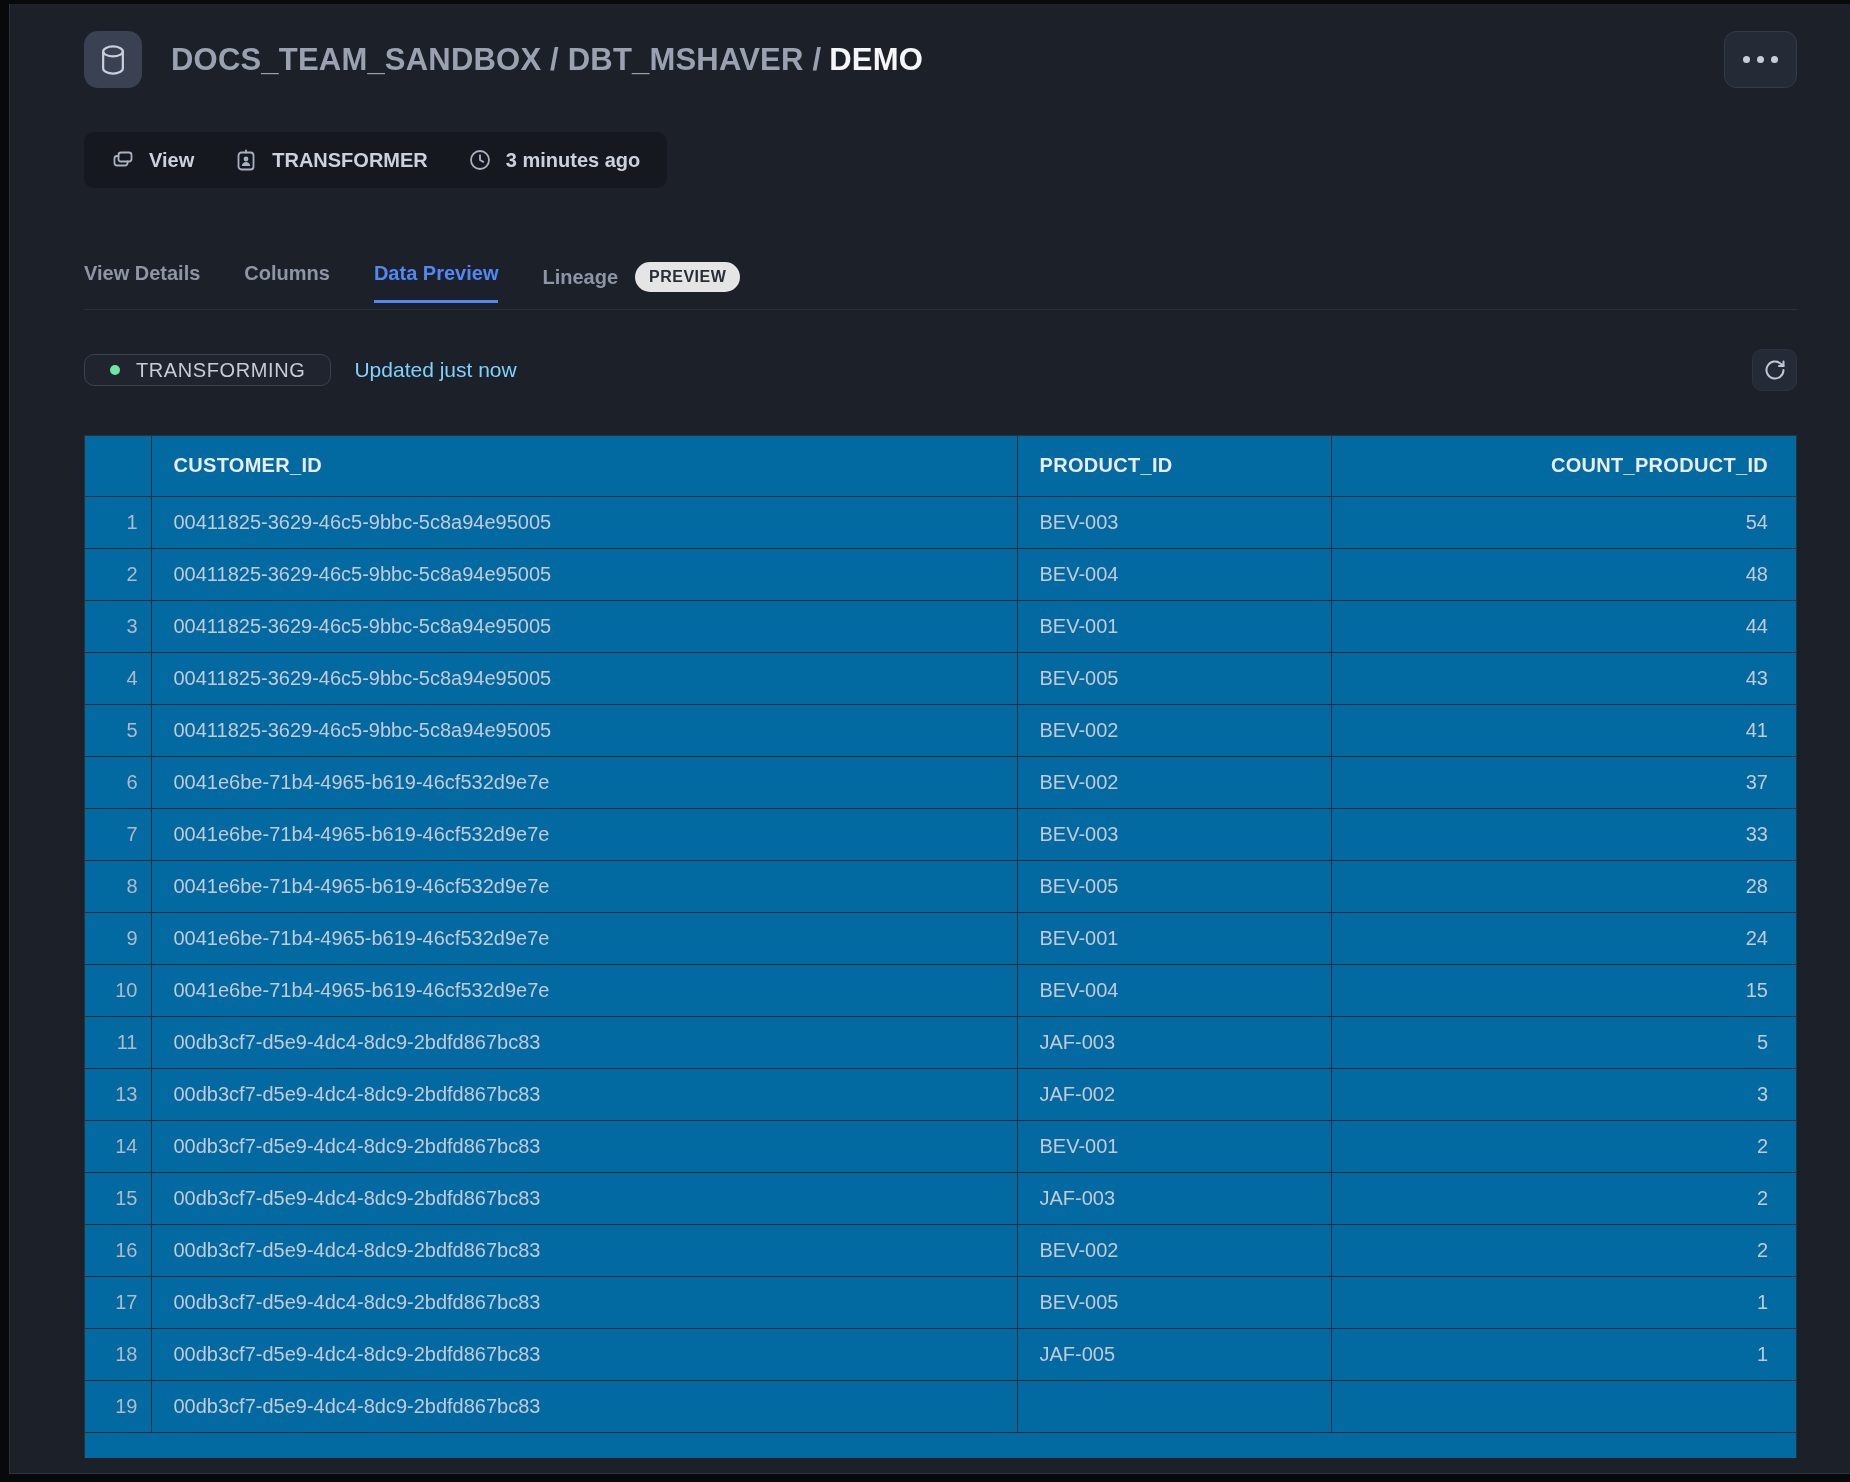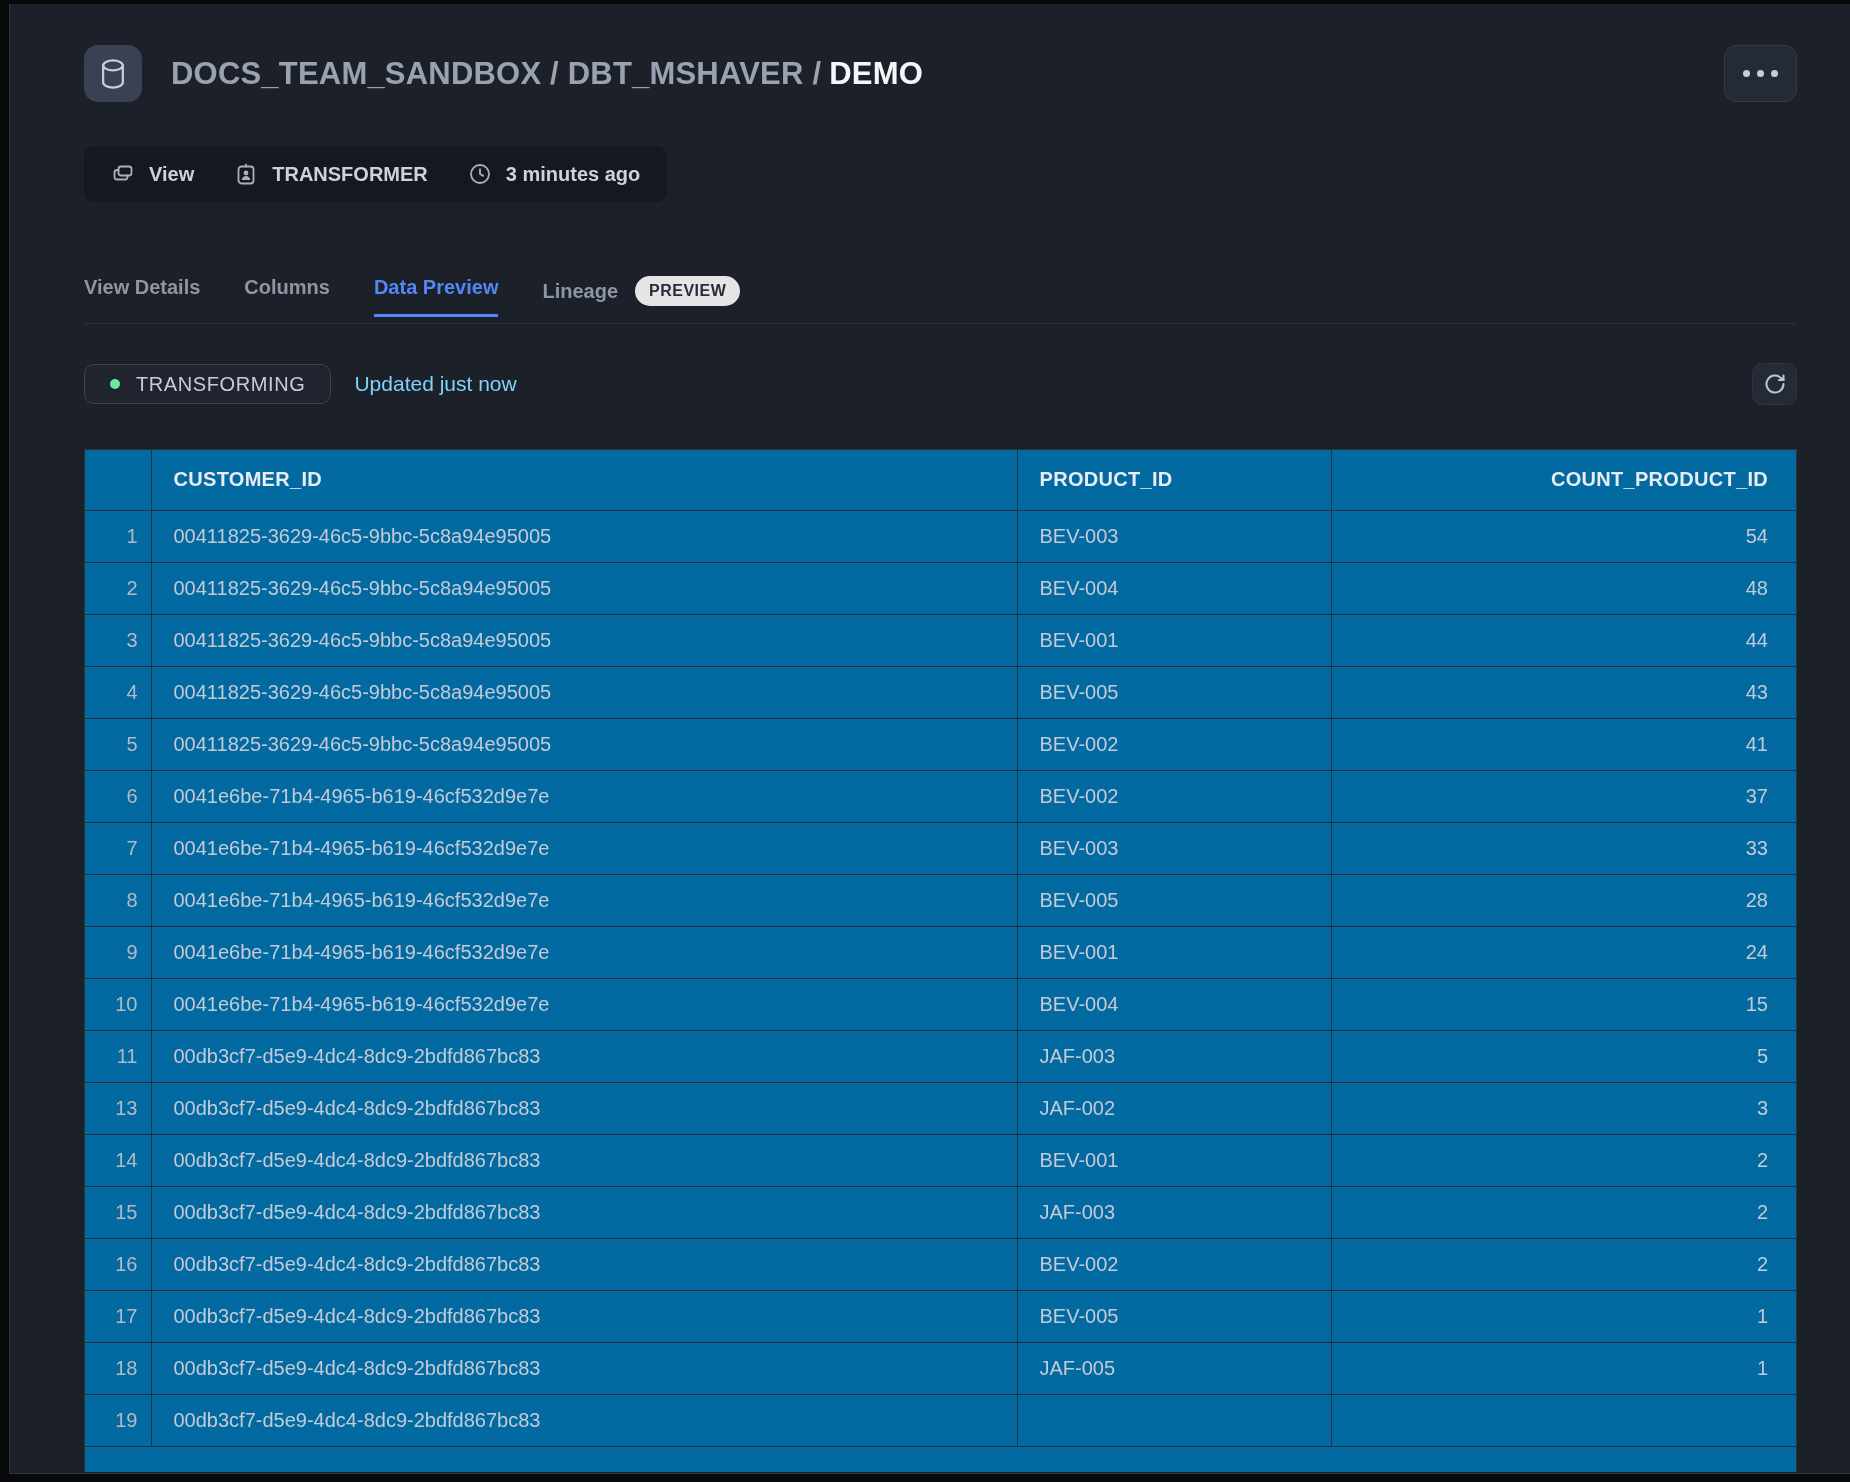--- a/index.html
+++ b/index.html
@@ -11,21 +11,21 @@
     position: relative;
   }
   .panel {
     position: absolute;
     top: 4px; left: 9px;
     width: 1841px; height: 1470px;
     background: #1c2029;
     border-left: 1px solid #2e3440;
     border-bottom: 1px solid #2e3440;
   }
-  .content { padding: 41px 53px 0 74px; }
+  .content { padding: 27px 53px 0 74px; }
 
   
   .title-row { display: flex; align-items: center; }
   .entity-icon {
     width: 58px; height: 57px; border-radius: 14px;
     background: #394152;
     display: flex; align-items: center; justify-content: center;
     flex: 0 0 auto;
   }
   .entity-icon svg { stroke: #c9cfdb; }
@@ -70,21 +70,21 @@
   .tab .pill {
     background: #e5e5e5; color: #272c37;
     font-size: 16px; font-weight: 700; letter-spacing: 0.5px;
     padding: 6px 14px; border-radius: 999px;
   }
 
   
   .status-row { margin-top: 39px; display: flex; align-items: center; }
   .status-badge {
     display: inline-flex; align-items: center; gap: 16px;
-    height: 40px; padding: 0 25px;
+    height: 32px; padding: 0 25px;
     border: 1px solid #3b4250; border-radius: 10px;
     background: #20242e;
     font-size: 20px; letter-spacing: 0.6px; color: #c6ccd8;
   }
   .status-dot { width: 10px; height: 10px; border-radius: 50%; background: var(--green, #6ee7a2); }
   .updated-text { margin-left: 23px; font-size: 21px; color: #7dd3fc; }
   .refresh-btn {
     margin-left: auto;
     width: 45px; height: 42px; border-radius: 10px;
     background: #242a36; border: 1px solid #2d3340;

